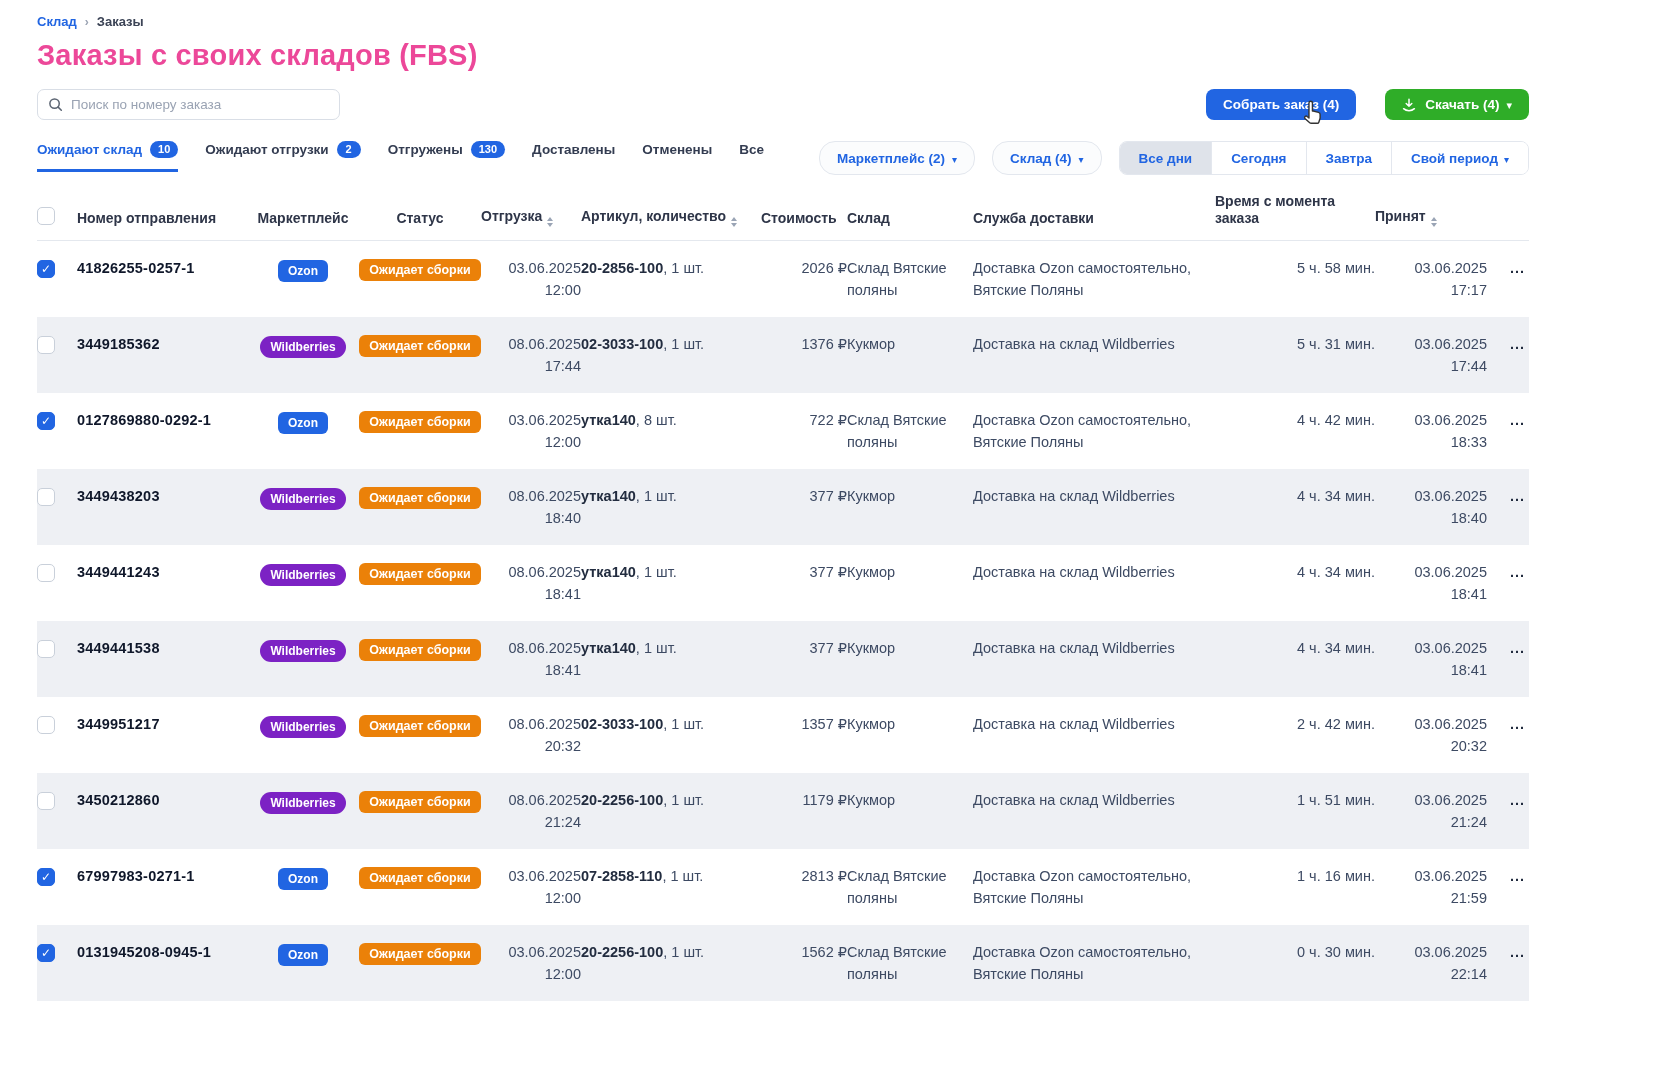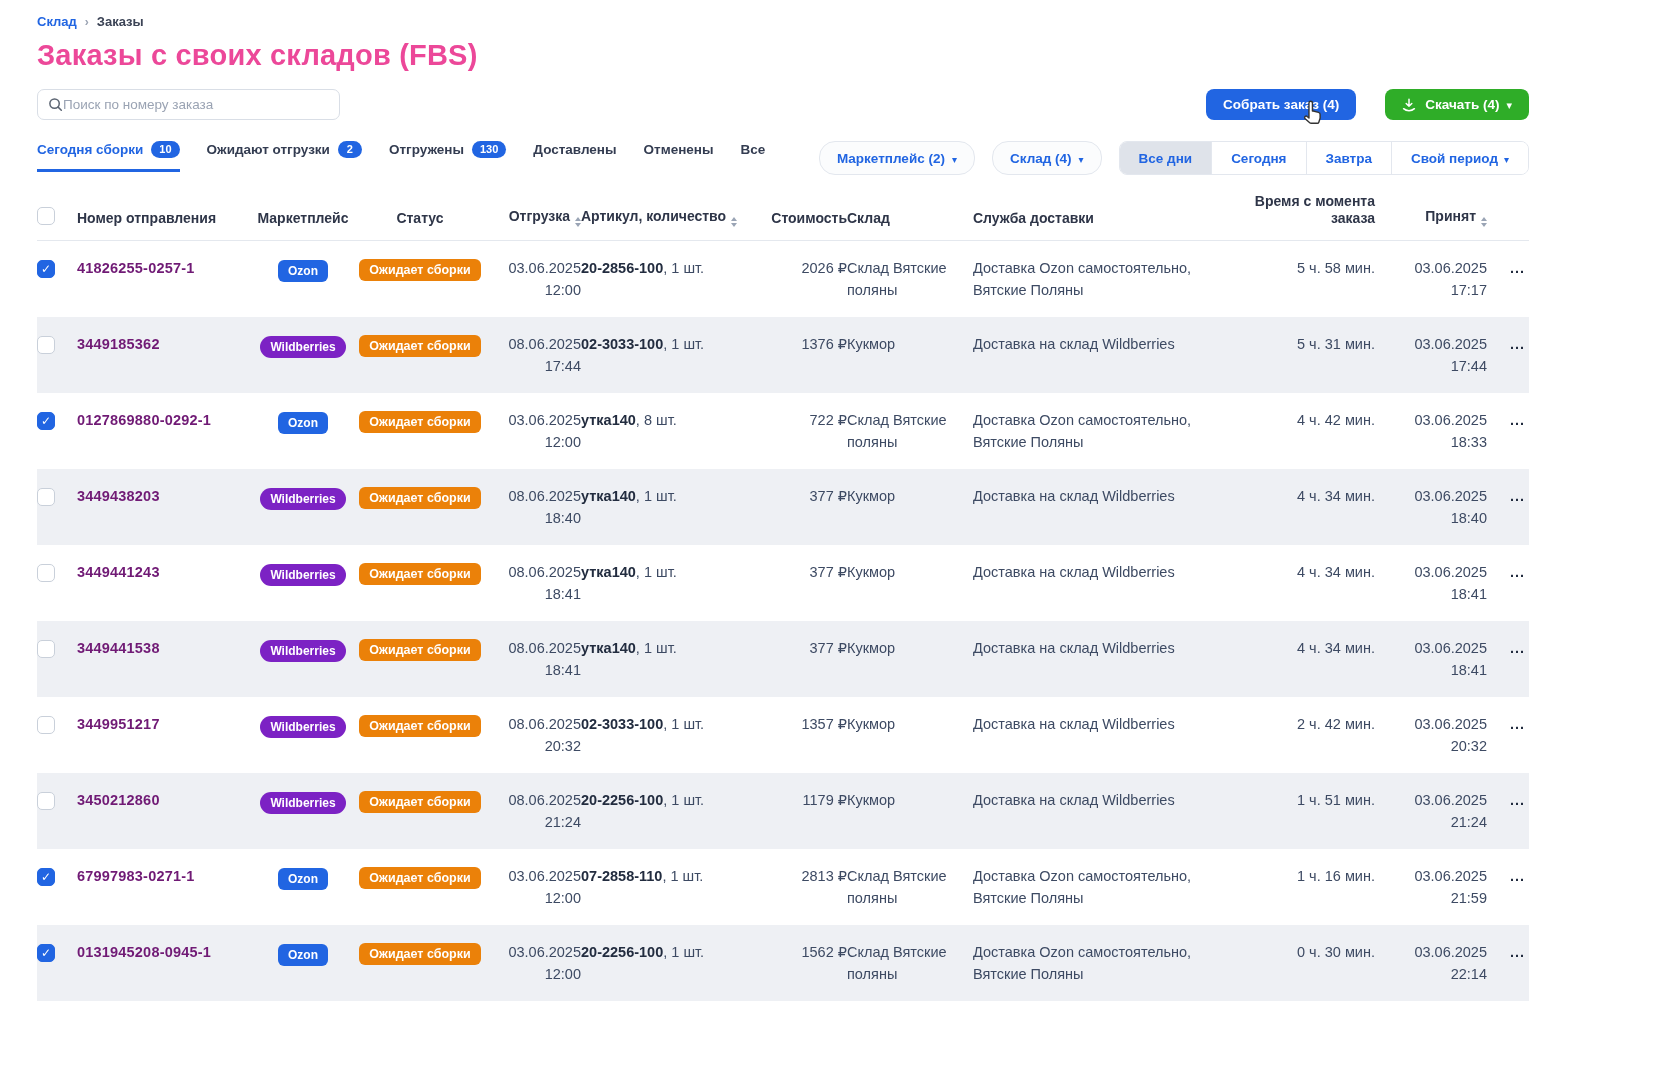--- a/index.html
+++ b/index.html
@@ -17,21 +17,21 @@
   .breadcrumb .bc-sep { color:#9aa3b3; font-size:12px; }
   .breadcrumb .bc-current { color:#3c4456; }
 
   
   .page-title { margin-top:10px; font-size:29px; font-weight:800; color:#ec4899; letter-spacing:.2px; }
 
   
   .toolbar-row { margin-top:17px; display:flex; align-items:center; justify-content:space-between; }
   .search-box {
     width:303px; height:31px; border:1px solid #d9dee6; border-radius:7px;
-    display:flex; align-items:center; padding:0 10px; gap:0; background:#fff;
+    display:flex; align-items:center; padding:0 10px; gap:8px; background:#fff;
   }
   .search-box svg { flex:none; }
   .search-box input {
     border:none; outline:none; width:100%; font-size:13.5px;
     font-family:"Liberation Sans","DejaVu Sans",sans-serif; color:#333c51;
   }
   .search-box input::placeholder { color:#9aa3b3; }
   .toolbar-buttons { display:flex; gap:29px; }
   .btn { border:none; border-radius:8px; height:31px; font-size:13.5px; font-weight:700;
     color:#fff; padding:0 17px; display:flex; align-items:center; gap:9px; cursor:pointer;
@@ -63,30 +63,30 @@
   .seg.active { background:var(--segment-active-bg); }
   .seg .caret-icon::after { font-size:10px; }
 
   
   .table { margin-top:18px; }
   .grid-cols { display:grid; grid-template-columns:40px 170px 112px 122px 100px 180px 86px 126px 242px 160px 112px 42px; }
   .thead { align-items:end; padding-bottom:13px; border-bottom:1px solid #e4e8ee; }
   .th { font-size:14px; font-weight:700; color:#2e3548; line-height:17px; padding-right:10px; }
   .th.c-mp { text-align:left; }
   .th.c-status { text-align:center; }
-  .th.c-ship, .th.c-price, .th.c-elapsed, .th.c-accepted { text-align:right; padding-right:0; }
+  .th.c-ship, .th.c-price, .th.c-elapsed, .th.c-accepted { text-align:left; padding-right:0; }
   .sort-icon { display:inline-flex; flex-direction:column; gap:2px; margin-left:5px; }
   .sort-icon i { width:0; height:0; border-left:3.5px solid transparent; border-right:3.5px solid transparent; }
   .sort-icon .up { border-bottom:4px solid #9aa4b5; }
   .sort-icon .down { border-top:4px solid #9aa4b5; }
 
   .row { min-height:76px; align-items:start; }
   .row.striped { background:var(--stripe); }
   .cell { padding-top:16px; font-size:14.5px; line-height:22px; color:#3d4a63; padding-right:10px; }
-  .c-number span { font-weight:700; color:#701a75; letter-spacing:.2px; }
+  .c-number span { font-weight:700; color:#0f172a; letter-spacing:.2px; }
   .c-mp { display:flex; justify-content:center; padding-right:0; }
   .c-status { display:flex; justify-content:center; padding-right:0;text-align:center; }
   .c-ship, .c-price, .c-elapsed, .c-accepted { text-align:right; padding-right:0; }
   .c-article .article { font-weight:700; color:#222c3f; }
   .c-actions { text-align:right; padding-right:4px; color:#222c3f; font-weight:700; cursor:pointer; letter-spacing:1px; }
 
   .checkbox { width:18px; height:18px; border:1.5px solid #c9d0da; border-radius:5px; margin-top:3px;
     background:#fff; cursor:pointer; display:flex; align-items:center; justify-content:center; }
   .checkbox.checked { background:var(--accent-blue); border-color:var(--accent-blue); }
   .checkbox.checked::after { content:"✓"; color:#fff; font-size:12px; font-weight:700; line-height:1; }
@@ -133,21 +133,21 @@
         </svg>
         <span>Скачать (4)</span>
         <span class="caret-icon"></span>
       </button>
     </div>
   </div>
 
   <div class="tabs-row">
     <div class="status-tabs">
         <div class="tab active">
-    <span>Сегодня сборки</span>
+    <span>Ожидают склад</span>
     <span class="tab-badge">10</span>
   </div>
         <div class="tab">
     <span>Ожидают отгрузки</span>
     <span class="tab-badge">2</span>
   </div>
         <div class="tab">
     <span>Отгружены</span>
     <span class="tab-badge">130</span>
   </div>

